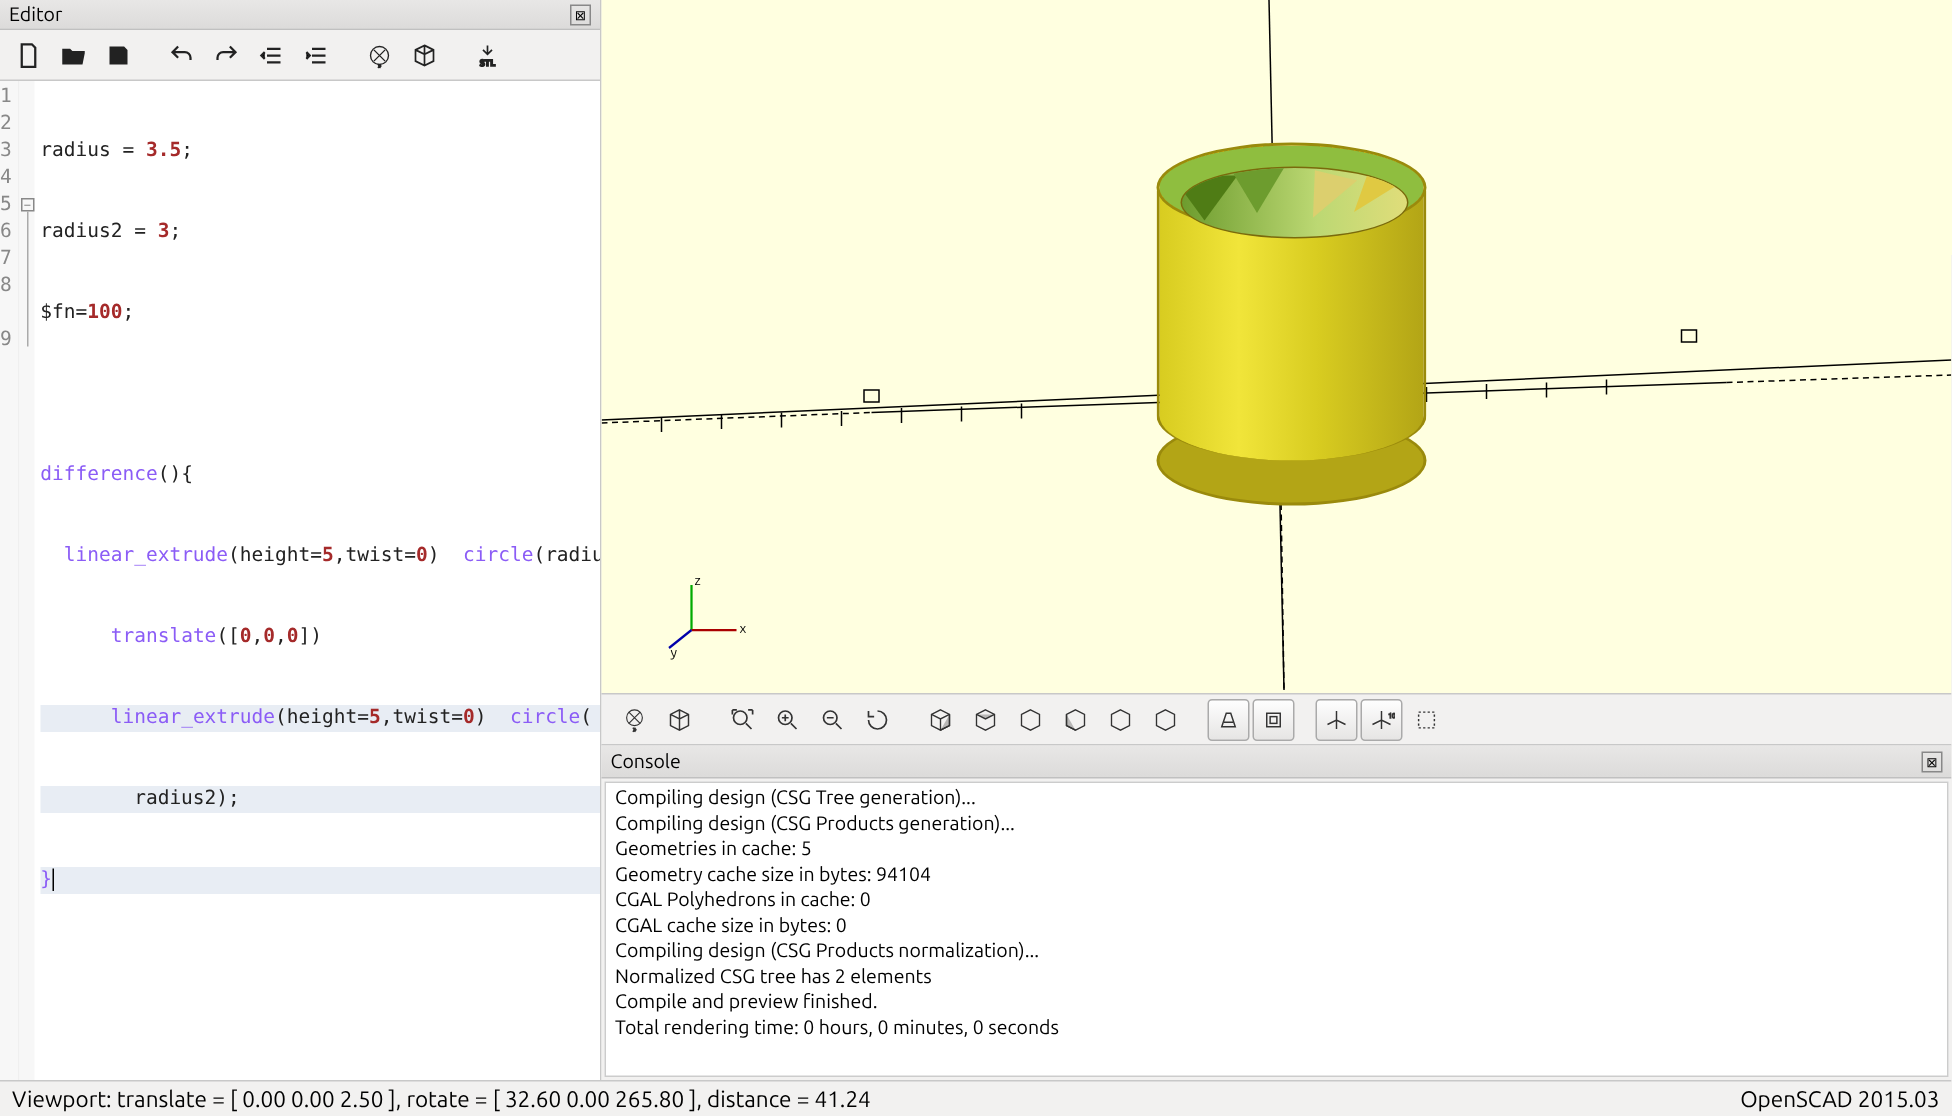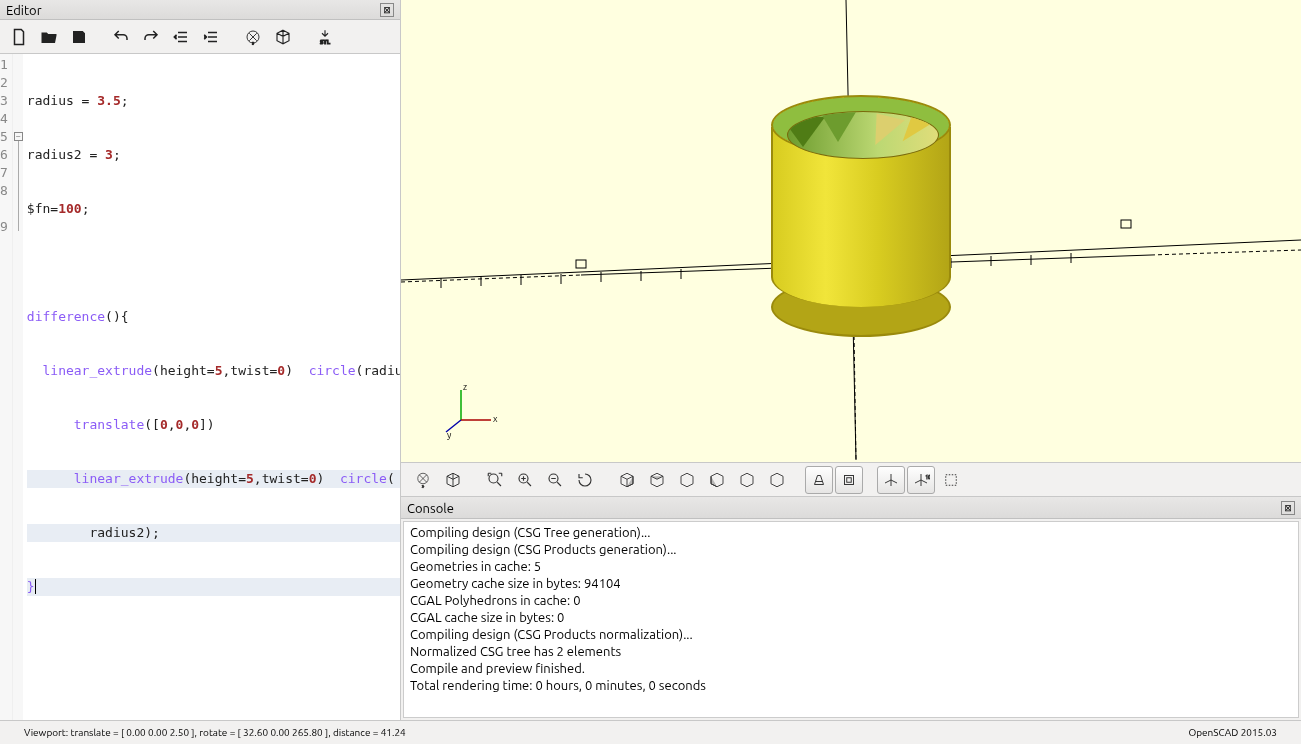--- a/index.html
+++ b/index.html
@@ -34,21 +34,21 @@
 .tgrp { display: flex; gap: 2px; margin-right: 10px; }
 .tbtn2 { width: 28px; height: 28px; display: flex; align-items: center; justify-content: center; cursor: pointer; border-radius: 3px; border: 1px solid transparent; }
 .tbtn2.active { border: 1px solid #aaa; background: linear-gradient(#fefefe, #e6e5e4); }
 .tbtn2 svg { width: 18px; height: 18px; }
 
 .console-panel { height: 224px; background: #f2f1f0; border-top: 1px solid #c8c8c8; display: flex; flex-direction: column; }
 .console-titlebar { height: 22px; background: linear-gradient(#e8e7e6, #dcdbda); border-bottom: 1px solid #c0c0c0; padding: 2px 6px; display: flex; justify-content: space-between; align-items: center; font-size: 13px; }
 .console-body { flex: 1; background: #fff; margin: 2px; border: 1px solid #ccc; overflow-y: scroll; padding: 2px 6px; font-size: 13px; line-height: 17px; }
 
 
-.status-bar { height: 24px; border-top: 1px solid #c8c8c8; background: #f2f1f0; display: flex; justify-content: space-between; align-items: center; padding: 0 24px; font-size: 10px; }
+.status-bar { height: 24px; border-top: 1px solid #c8c8c8; background: #f2f1f0; display: flex; justify-content: space-between; align-items: center; padding: 0 8px; font-size: 15px; }
 
 
 .cylinder-wrap { position: absolute; left: 370px; top: 85px; width: 180px; height: 260px; }
 .cyl-top { position:absolute; top:10px; left:0; width:180px; height:60px; border-radius:50%; background: radial-gradient(ellipse at 50% 50%, #8fbe3f 0 88px, #dccf22 75px); border: 2px solid #9a8a0c; }
 .cyl-top-inner { position:absolute; top:14px; left:14px; width:152px; height:48px; border-radius:50%; background: linear-gradient(90deg, #6d9c2e, #bcd873 60%, #e0dd7a); border:1px solid #7a6a0c; overflow:hidden; }
 .cyl-body { position:absolute; top:42px; left:0; width:180px; height:180px; background: linear-gradient(90deg, #d8cc20 0%, #f1e53a 30%, #d8cc20 60%, #b3a516 100%); border-left:2px solid #9a8a0c; border-right:2px solid #9a8a0c; border-bottom-left-radius: 90px 30px; border-bottom-right-radius: 90px 30px; }
 .cyl-bot { position:absolute; top:192px; left:0; width:180px; height:60px; border-radius:50%; background:#b3a516; border:2px solid #9a8a0c; }
 .stripes { position:absolute; top:0; left:0; width:100%; height:100%; }
 .stripes div{ position:absolute; width:0; height:0; border-left:10px solid transparent; border-right:10px solid transparent; border-top:30px solid #5f8c23; }
 

